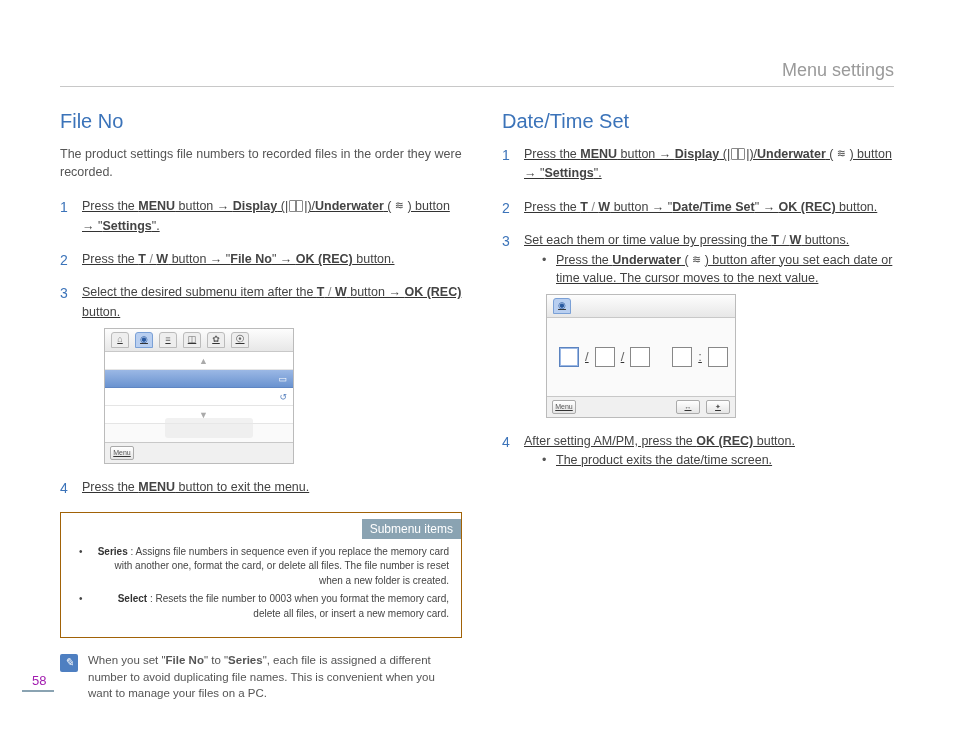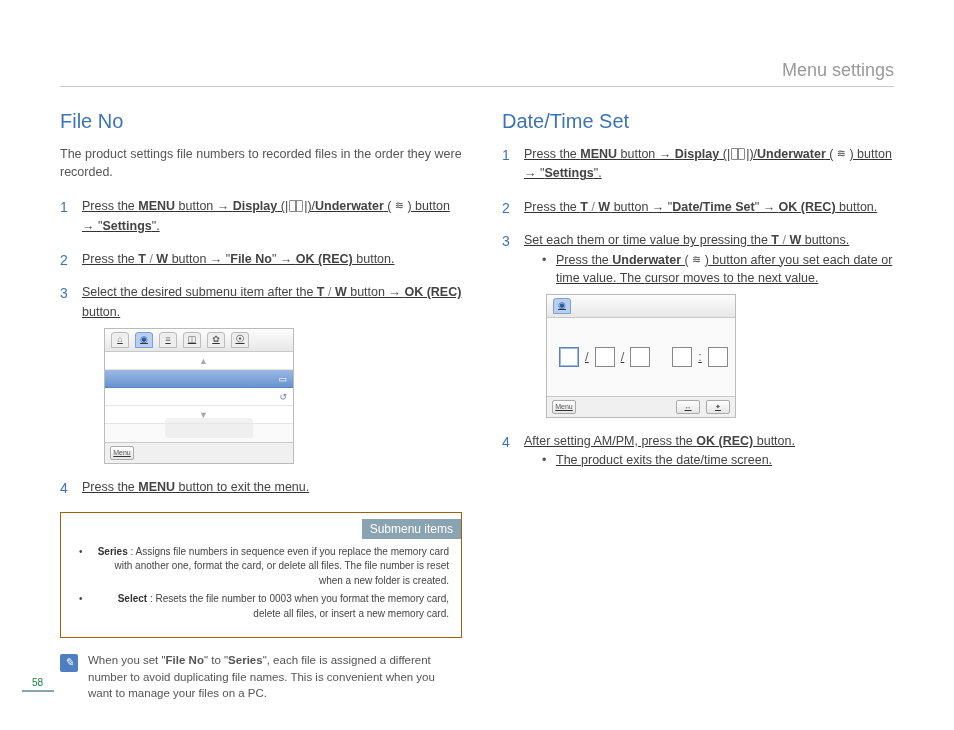--- a/index.html
+++ b/index.html
@@ -146,22 +146,22 @@
     border-radius: 2px;
     flex-shrink: 0;
     margin-top: 2px;
     font-style: italic;
   }
 
   .page-num {
     position: absolute;
     left: 32px;
     bottom: 42px;
-    font-size: 10px;
-    color: #15803d;
+    font-size: 13px;
+    color: #a21caf;
   }
   .page-rule {
     position: absolute;
     left: 22px;
     bottom: 38px;
     width: 32px;
     border-top: 2px solid #8aa3b2;
   }
   .glyph-icon {
     display:inline-flex; vertical-align:middle; width:14px; height:12px;

